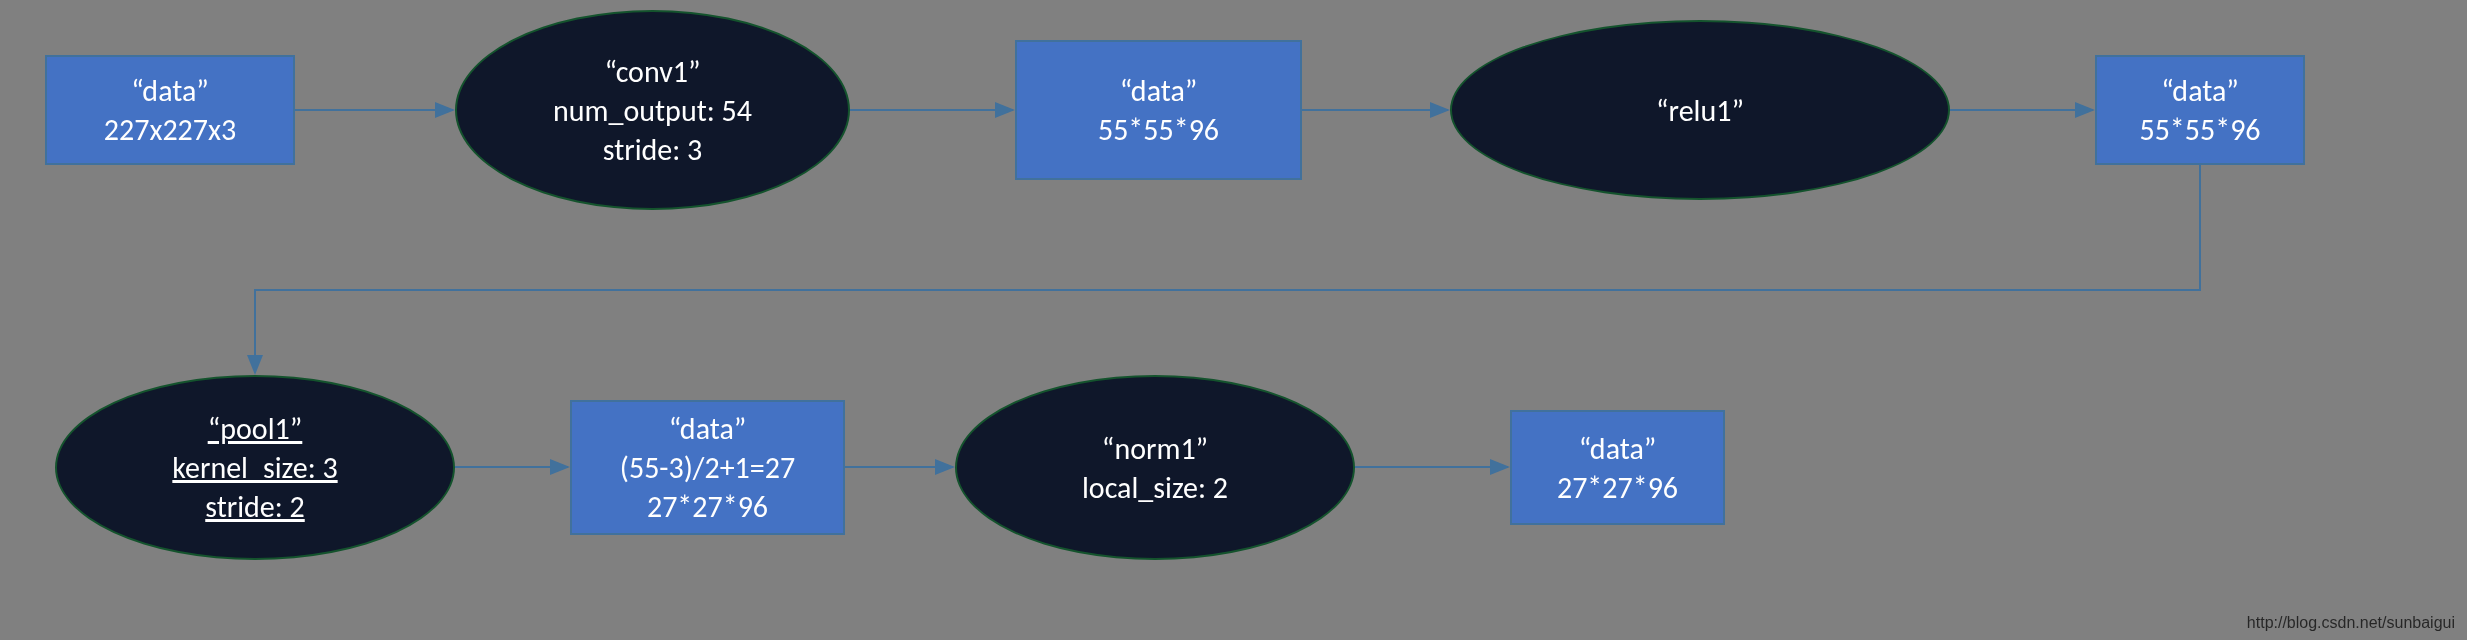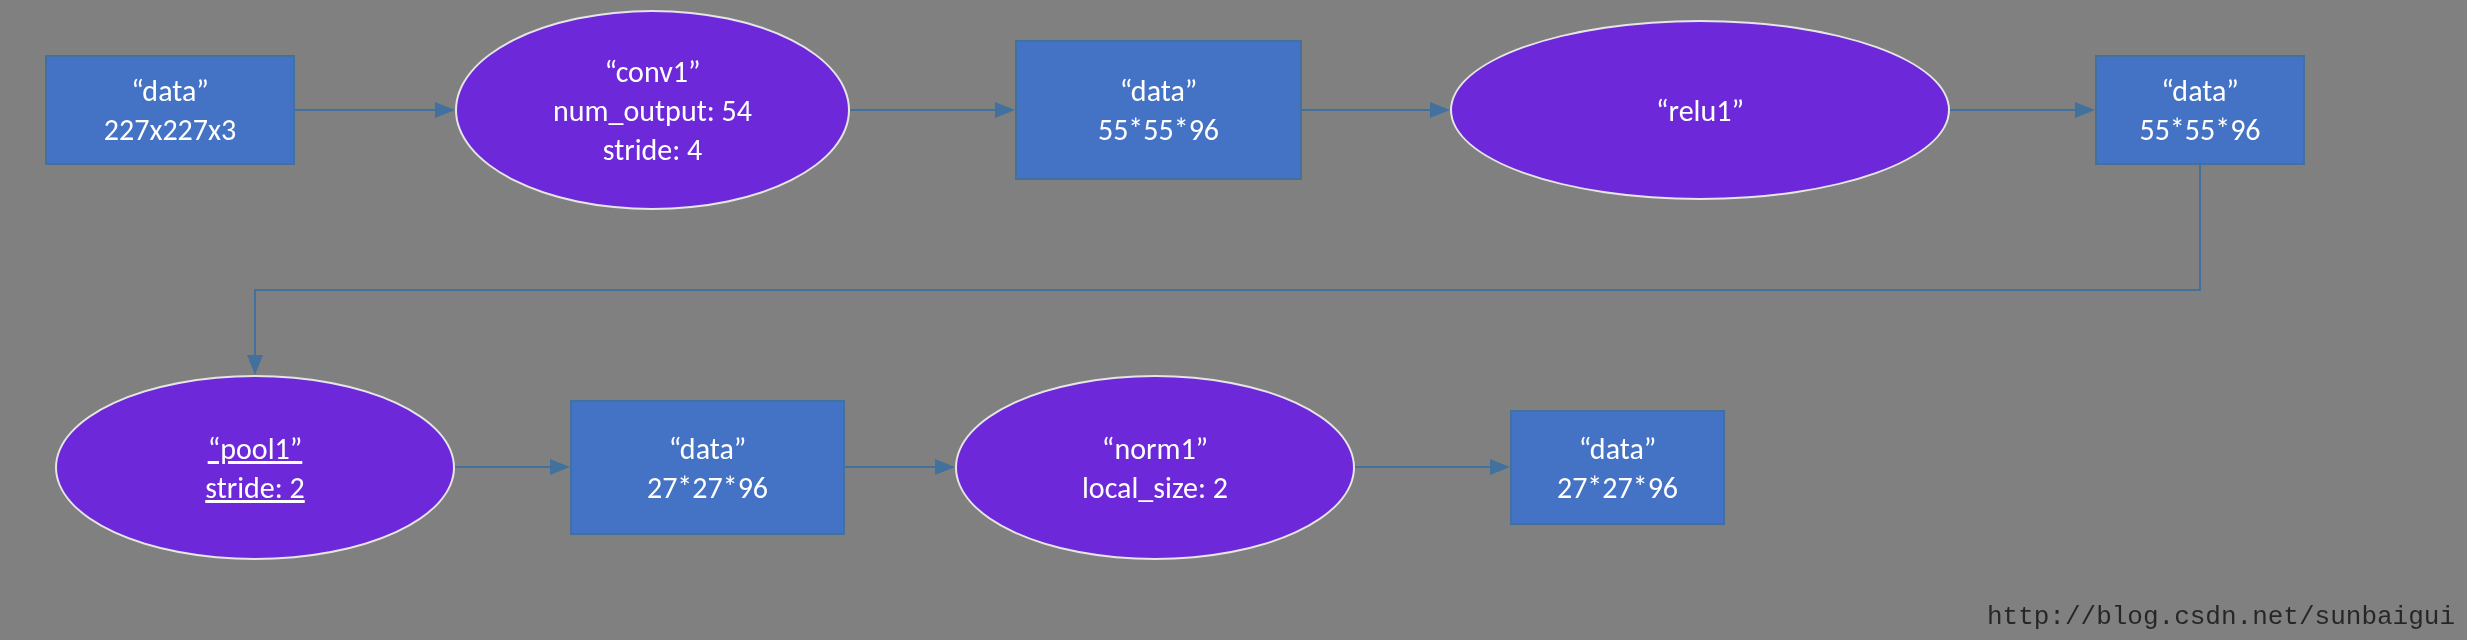--- a/index.html
+++ b/index.html
@@ -23,72 +23,74 @@
       justify-content: center;
       text-align: center;
       font-size: 30px;
       line-height: 1.3;
     }
     .rect {
       background: #4472C4;
       border: 2px solid #41719C;
     }
     .ellipse {
-      background: #6d28d9;
-      border: 2px solid #e5e5e5;
+      background: #0f172a;
+      border: 2px solid #14532d;
       border-radius: 50%;
     }
     .arrow-svg {
       position: absolute;
       overflow: visible;
     }
     .watermark {
       position: absolute;
       bottom: 8px;
       right: 12px;
-      font-size: 26px;
+      font-size: 16px;
       color: rgba(0,0,0,0.7);
-      font-family: Liberation Mono, monospace;
+      font-family: Liberation Sans, sans-serif;
     }
   </style>
 </head>
 <body>
 
 <div class="node rect" style="left:45px; top:55px; width:250px; height:110px;">
   <span>“data”</span>
   <span>227x227x3</span>
 </div>
 
 <div class="node ellipse" style="left:455px; top:10px; width:395px; height:200px;">
   <span>“conv1”</span>
   <span>num_output: 54</span>
-  <span>stride: 4</span>
+  <span>stride: 3</span>
 </div>
 
 <div class="node rect" style="left:1015px; top:40px; width:287px; height:140px;">
   <span>“data”</span>
   <span>55*55*96</span>
 </div>
 
 <div class="node ellipse" style="left:1450px; top:20px; width:500px; height:180px;justify-content:center;">
   <span>“relu1”</span>
 </div>
 
 <div class="node rect" style="left:2095px; top:55px; width:210px; height:110px;">
   <span>“data”</span>
   <span>55*55*96</span>
 </div>
 
 <div class="node ellipse" style="left:55px; top:375px; width:400px; height:185px;text-decoration:underline;">
   <span>“pool1”</span>
+  <span>kernel_size: 3</span>
   <span>stride: 2</span>
 </div>
 
 <div class="node rect" style="left:570px; top:400px; width:275px; height:135px;">
   <span>“data”</span>
+  <span>(55-3)/2+1=27</span>
   <span>27*27*96</span>
 </div>
 
 <div class="node ellipse" style="left:955px; top:375px; width:400px; height:185px;align-items:center;">
   <span>“norm1”</span>
   <span>local_size: 2</span>
 </div>
 
 <div class="node rect" style="left:1510px; top:410px; width:215px; height:115px;">
   <span>“data”</span>

